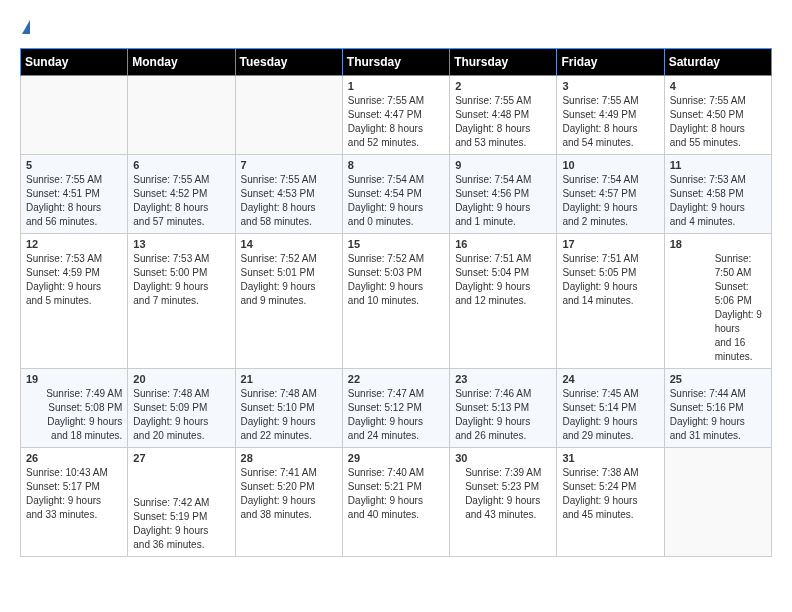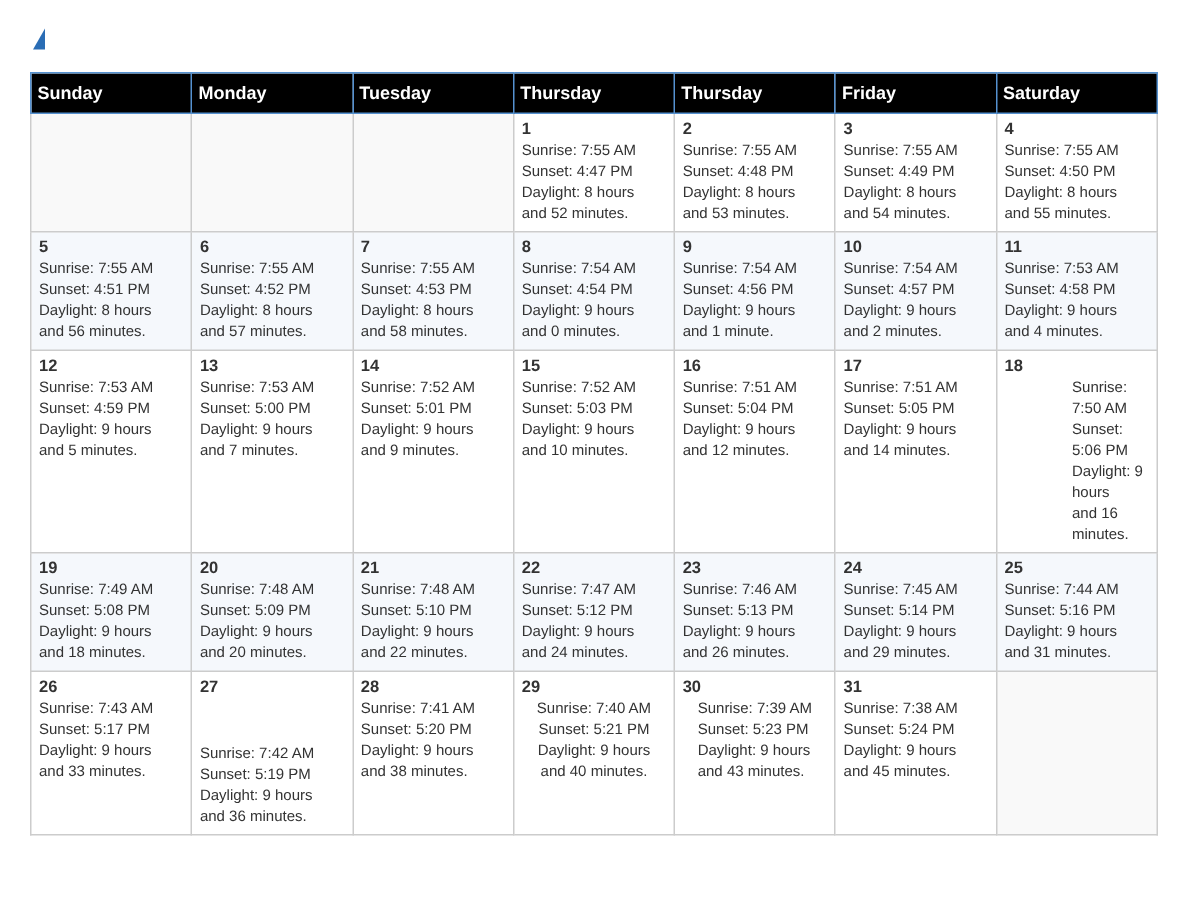--- a/index.html
+++ b/index.html
@@ -266,21 +266,21 @@
           <span class="day-number">18</span>
           <div class="day-info" style="white-space: pre-line; margin-left: 45px;">Sunrise: 7:50 AM
 Sunset: 5:06 PM
 Daylight: 9 hours
 and 16 minutes.</div>
         </td>
       </tr>
       <tr>
         <td>
           <span class="day-number">19</span>
-          <div class="day-info" style="white-space: pre-line;">Sunrise: 7:49 AM
+          <div class="day-info" style="white-space: pre-line; text-align: right;">Sunrise: 7:49 AM
 Sunset: 5:08 PM
 Daylight: 9 hours
 and 18 minutes.</div>
         </td>
         <td>
           <span class="day-number">20</span>
           <div class="day-info" style="white-space: pre-line;">Sunrise: 7:48 AM
 Sunset: 5:09 PM
 Daylight: 9 hours
 and 20 minutes.</div>
@@ -317,42 +317,42 @@
           <span class="day-number">25</span>
           <div class="day-info" style="white-space: pre-line;">Sunrise: 7:44 AM
 Sunset: 5:16 PM
 Daylight: 9 hours
 and 31 minutes.</div>
         </td>
       </tr>
       <tr>
         <td>
           <span class="day-number">26</span>
-          <div class="day-info" style="white-space: pre-line;">Sunrise: 7:43 AM
+          <div class="day-info" style="white-space: pre-line;">Sunrise: 10:43 AM
 Sunset: 5:17 PM
 Daylight: 9 hours
 and 33 minutes.</div>
         </td>
         <td>
           <span class="day-number">27</span>
           <div class="day-info" style="white-space: pre-line; margin-top: 32px;">Sunrise: 7:42 AM
 Sunset: 5:19 PM
 Daylight: 9 hours
 and 36 minutes.</div>
         </td>
         <td>
           <span class="day-number">28</span>
           <div class="day-info" style="white-space: pre-line;">Sunrise: 7:41 AM
 Sunset: 5:20 PM
 Daylight: 9 hours
 and 38 minutes.</div>
         </td>
         <td>
           <span class="day-number">29</span>
-          <div class="day-info" style="white-space: pre-line; text-align: center;">Sunrise: 7:40 AM
+          <div class="day-info" style="white-space: pre-line;">Sunrise: 7:40 AM
 Sunset: 5:21 PM
 Daylight: 9 hours
 and 40 minutes.</div>
         </td>
         <td>
           <span class="day-number">30</span>
           <div class="day-info" style="white-space: pre-line; margin-left: 10px;">Sunrise: 7:39 AM
 Sunset: 5:23 PM
 Daylight: 9 hours
 and 43 minutes.</div>

